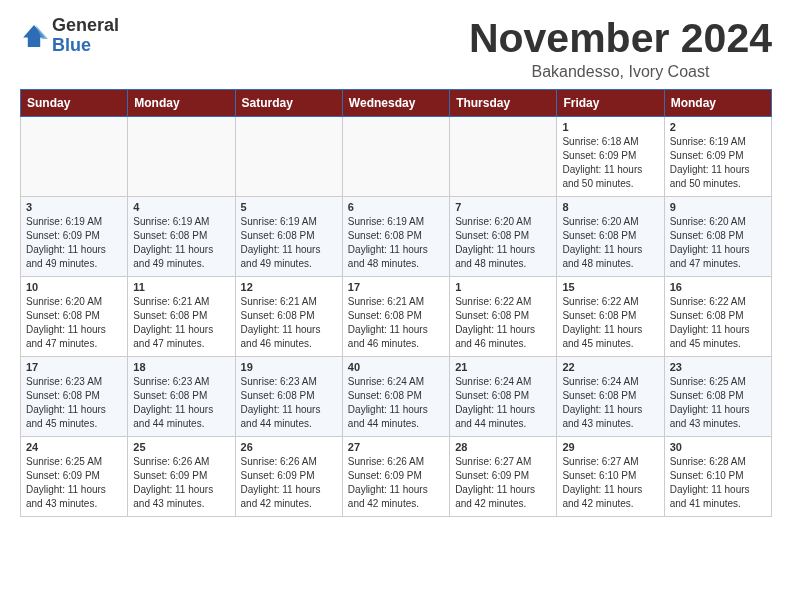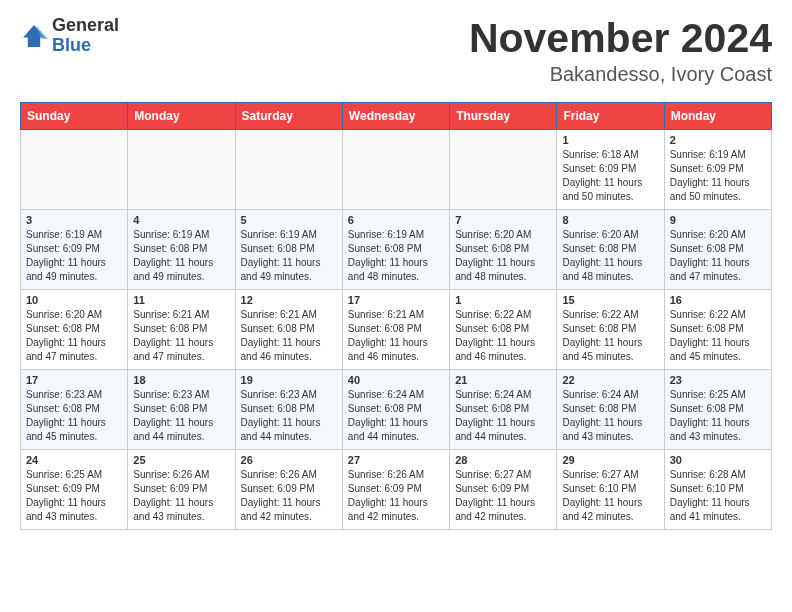--- a/index.html
+++ b/index.html
@@ -13,21 +13,21 @@
     .page {
       width: 792px;
       min-height: 612px;
       background: #fff;
       padding: 16px 20px 16px 20px;
     }
     .header {
       display: flex;
       justify-content: space-between;
       align-items: flex-start;
-      margin-bottom: 16px;
+      margin-bottom: 8px;
     }
     .logo {
       display: flex;
       align-items: center;
       gap: 4px;
     }
     .logo-text {
       font-size: 18px;
       font-weight: bold;
       line-height: 1.1;
@@ -41,31 +41,32 @@
     .title-block {
       text-align: right;
     }
     .month-title {
       font-size: 41px;
       font-weight: bold;
       color: #333;
       line-height: 1.1;
     }
     .location {
-      font-size: 20px;
+      font-size: 16px;
       color: #555;
       margin-top: 2px;
+      text-align: center;
     }
     .calendar {
       width: 100%;
       border-collapse: collapse;
       margin-top: 4px;
     }
     .calendar th {
-      background-color: #ef4444;
+      background-color: #7f1d1d;
       color: #fff;
       font-size: 12px;
       font-weight: bold;
       padding: 6px 6px;
       text-align: left;
       border: 1px solid #2E6DB4;
     }
     .calendar td {
       border: 1px solid #ccc;
       vertical-align: top;

